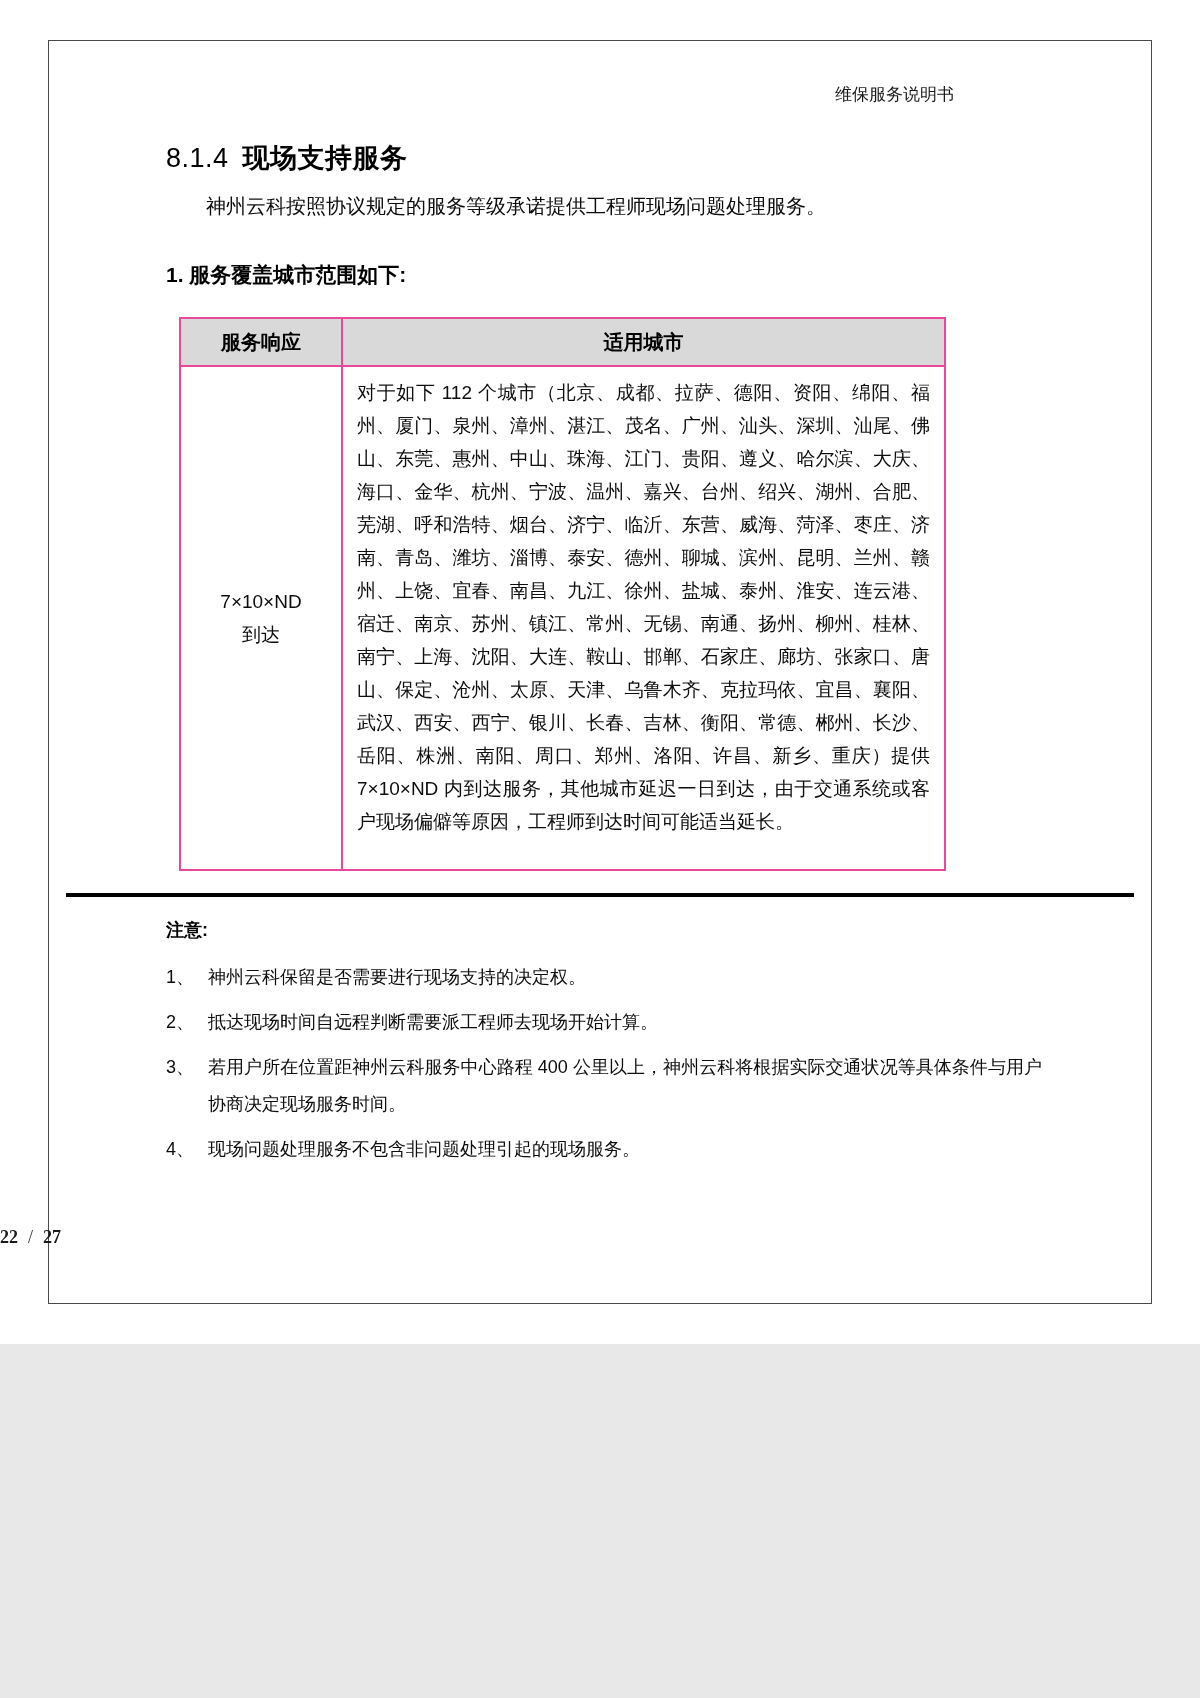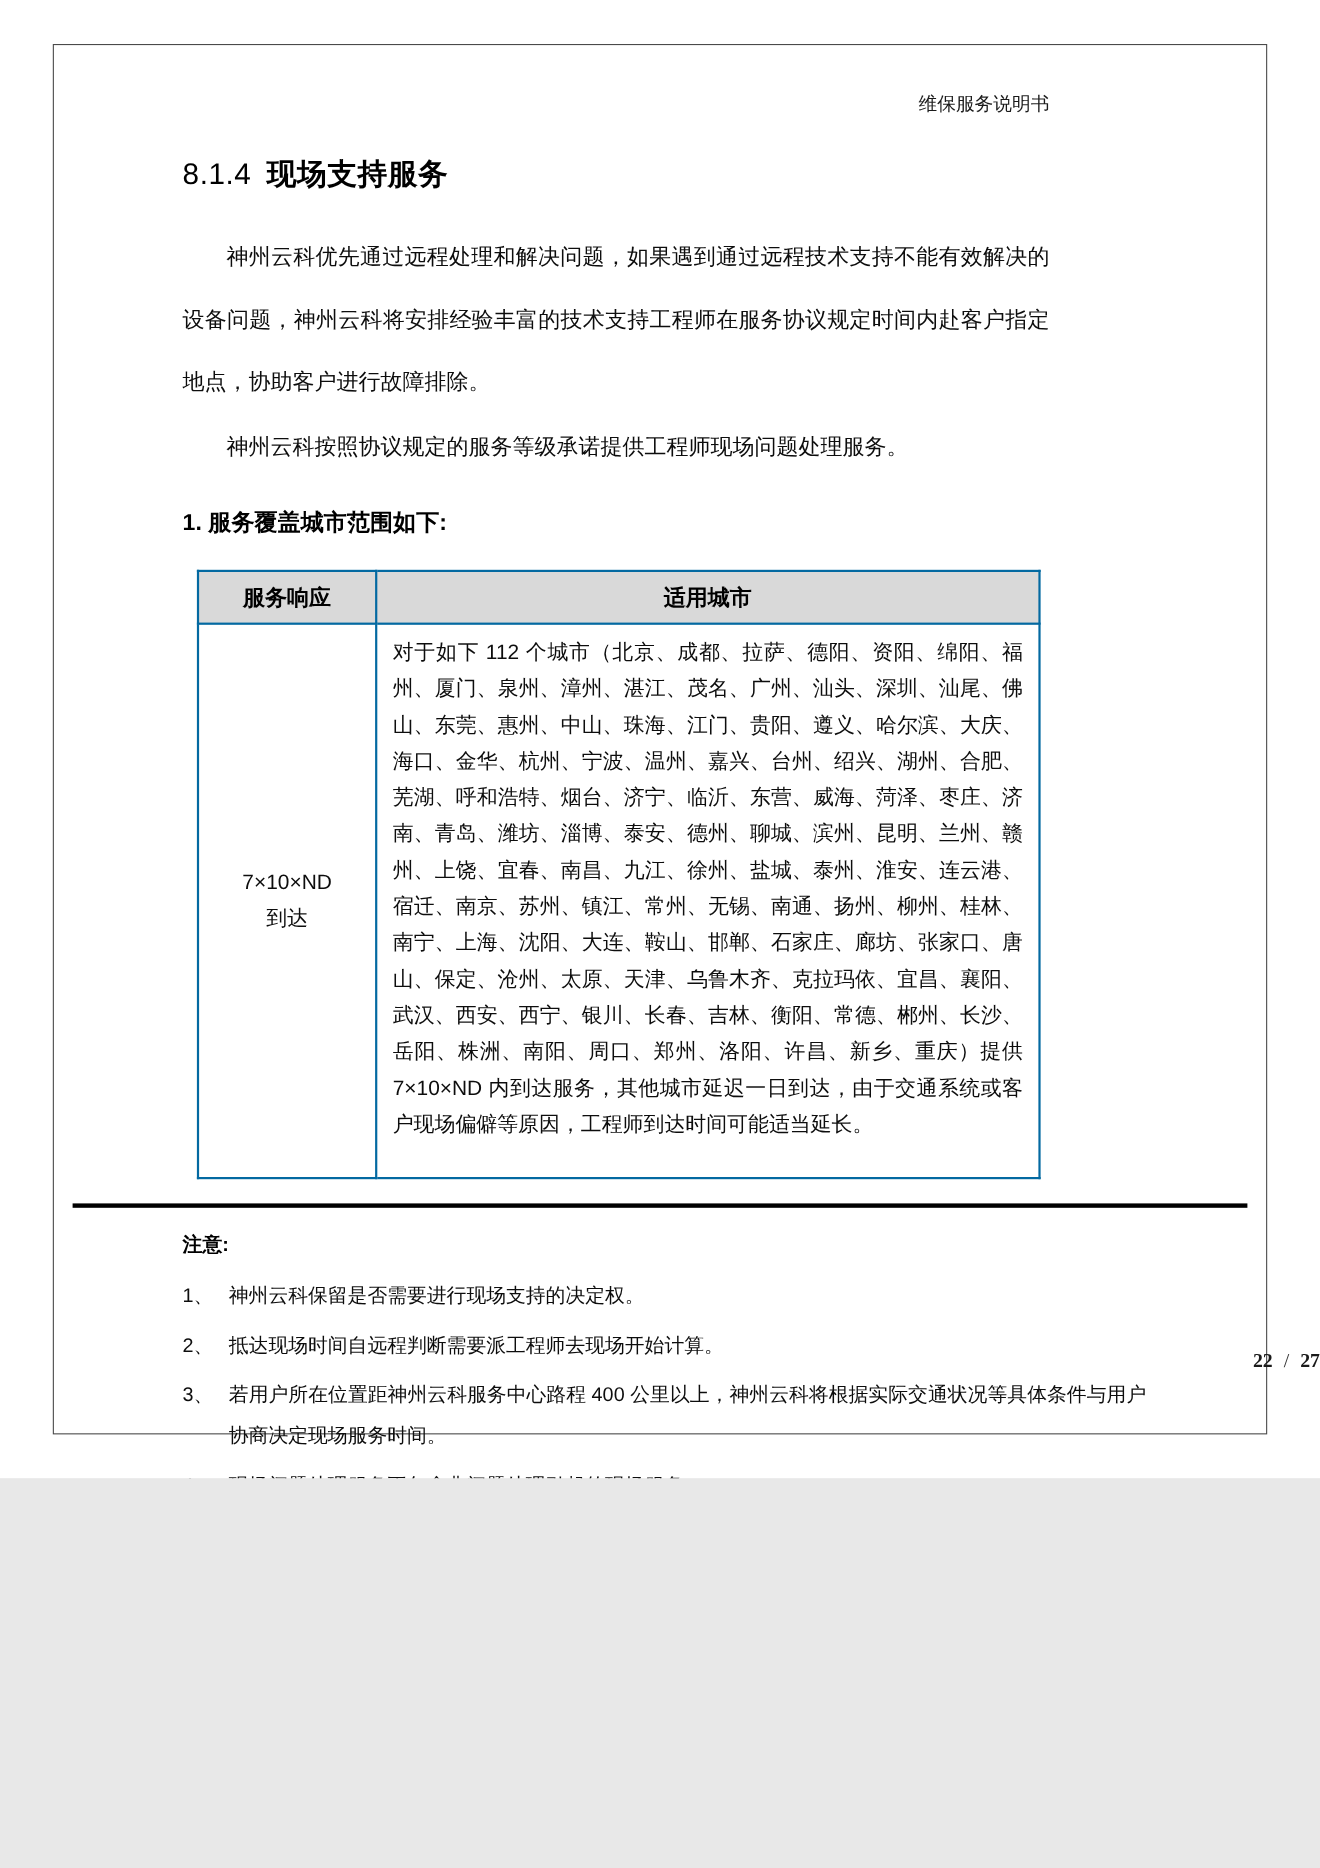--- a/index.html
+++ b/index.html
@@ -60,21 +60,21 @@
   }
 
   table.city-table {
     margin-top: 28px;
     margin-left: 13px;
     width: 767px;
     border-collapse: collapse;
     table-layout: fixed;
   }
   .city-table th, .city-table td {
-    border: 2px solid #0369a1;
+    border: 2px solid #ec4899;
   }
   .city-table th {
     height: 48px;
     background: #d9d9d9;
     font-size: 20px;
     font-weight: 700;
     text-align: center;
     vertical-align: middle;
     color: #000;
   }
@@ -117,21 +117,21 @@
     line-height: 37px;
     color: #0d0d0d;
   }
   .note-item .note-num { flex: 0 0 42px; }
   .note-item .note-text { flex: 1; text-align: justify; }
 
   .page-footer {
     position: absolute;
     left: 0; right: 0;
     bottom: 96px;
-    text-align: right;
+    text-align: left;
     font-family: "Liberation Serif", "DejaVu Serif", serif;
     font-size: 18px;
     color: #1a1a1a;
   }
   .page-footer .page-num { font-weight: 700; }
   .page-footer .page-sep { font-weight: 400; padding: 0 10px; color: #333; }
 </style>
 </head>
 <body>
 
@@ -139,21 +139,20 @@
   <div class="border-box">
 
     <div class="doc-header">维保服务说明书</div>
 
     <div class="main">
 
       <h1 class="section-title">
         <span class="sec-num">8.1.4</span><span class="sec-text">现场支持服务</span>
       </h1>
 
-      <p class="body-para">神州云科优先通过远程处理和解决问题，如果遇到通过远程技术支持不能有效解决的设备问题，神州云科将安排经验丰富的技术支持工程师在服务协议规定时间内赴客户指定地点，协助客户进行故障排除。</p>
 
       <p class="body-para second">神州云科按照协议规定的服务等级承诺提供工程师现场问题处理服务。</p>
 
       <div class="list-heading">1. 服务覆盖城市范围如下:</div>
 
       <table class="city-table">
         <colgroup>
           <col class="col-response">
           <col>
         </colgroup>

